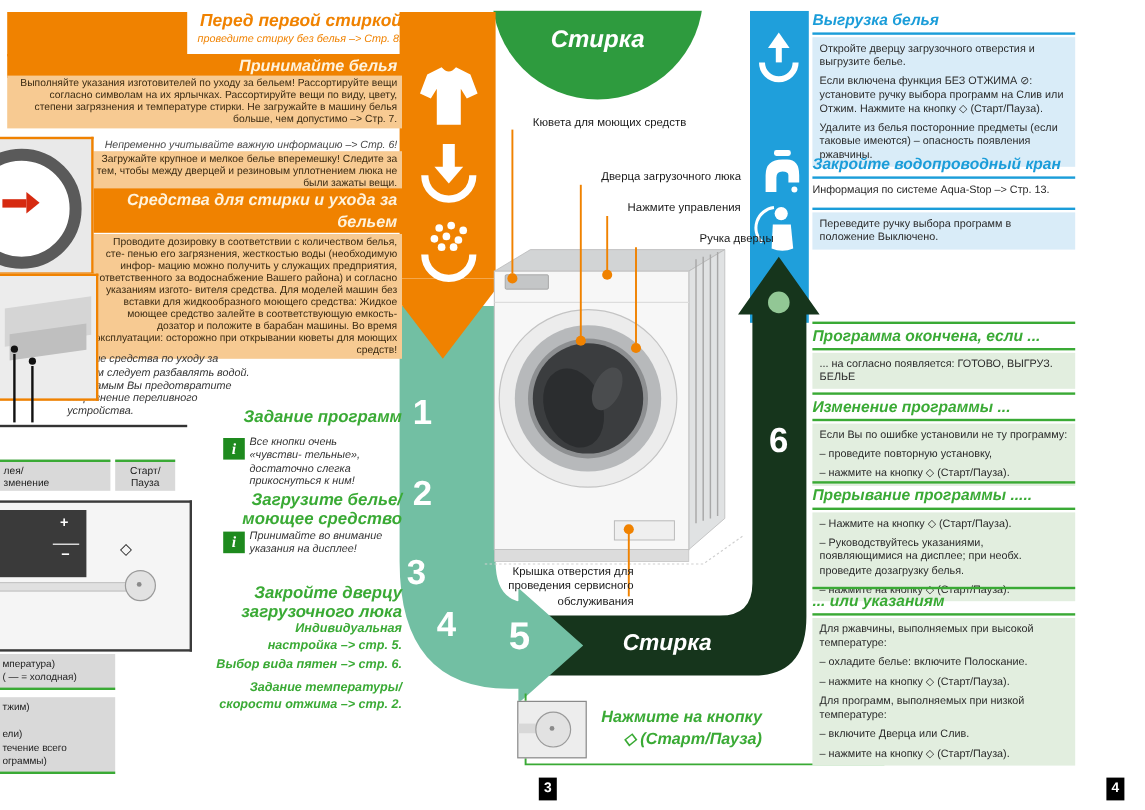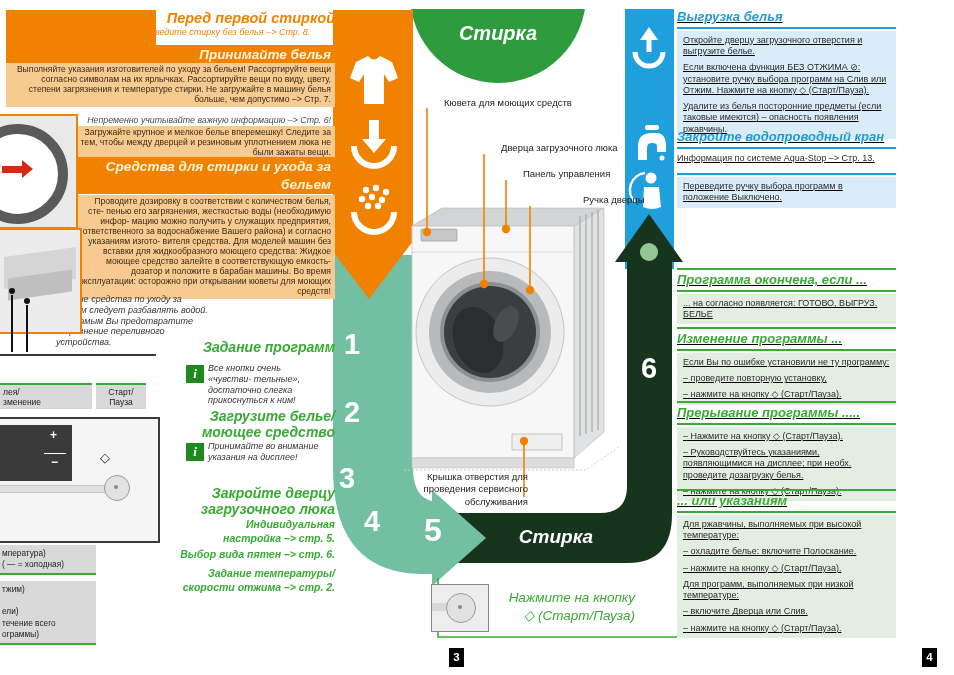--- a/index.html
+++ b/index.html
@@ -3,21 +3,21 @@
 <meta charset="utf-8">
 <style>
   html,body{margin:0;padding:0;}
   body{width:954px;height:675px;position:relative;background:#fff;overflow:hidden;
        font-family:"Liberation Sans", sans-serif;}
   .abs{position:absolute;}
   .pre{white-space:pre-line;}
   svg{position:absolute;left:0;top:0;}
   
   .title{color:#F08200;font-weight:bold;font-style:italic;font-size:14.5px;text-align:right;}
-  .subtitle{color:#F08200;font-style:italic;font-size:9px;}
+  .subtitle{color:#F08200;font-style:italic;font-size:9px;text-align:right;}
   .hbar{background:#F08200;color:#FFF3DC;font-weight:bold;font-style:italic;
         text-align:right;font-size:13.5px;padding:1px 4px;line-height:1.3;}
   .peach{background:#F7CA92;color:#3A2A12;font-size:8.6px;line-height:1.16;
          text-align:right;padding:2px 4px;}
   .note{color:#4a4a4a;font-style:italic;font-size:8.8px;text-align:right;}
   .ghead{color:#3AAA35;font-weight:bold;font-style:italic;text-align:right;
          font-size:14px;line-height:1.15;}
   .glink{color:#3AAA35;font-weight:bold;font-style:italic;font-size:10.5px;
          text-align:right;line-height:1.3;}
   .itext{font-style:italic;color:#333;font-size:9px;line-height:1.2;}
@@ -30,27 +30,27 @@
   .graybox{background:#d9d9d9;border-bottom:2px solid #3AAA35;font-size:8.3px;color:#222;
            padding:3px 2px;line-height:1.35;}
   .panelbox{border:2px solid #3b3b3b;border-left:none;background:#f5f5f5;}
   .disp{background:#3a3a3a;position:absolute;}
   .disp span{position:absolute;color:#fff;font-weight:bold;font-size:12px;}
   
   .mlabel{font-size:9.5px;color:#1a1a1a;line-height:1.3;margin-left:12px;}
   
   .stepnum{color:#fff;font-weight:bold;font-size:29px;}
   .washtxt{color:#fff;font-weight:bold;font-style:italic;text-align:center;}
-  .pressbtn{color:#3AAA35;font-weight:normal;font-style:italic;font-size:13.5px;
+  .pressbtn{color:#3AAA35;font-weight:bold;font-style:italic;font-size:13.5px;
             text-align:right;line-height:1.35;}
   .knobbox{background:#ededed;border:1px solid #8a8a8a;}
   .knob{border-radius:50%;background:#e2e2e2;border:1px solid #9a9a9a;position:absolute;}
   .knobdot{border-radius:50%;background:#8a8a8a;position:absolute;}
   
-  .rsec{position:absolute;left:677px;width:219px;text-decoration:underline;}
+  .rsec{position:absolute;left:677px;width:219px;}
   .rhead{font-weight:bold;font-style:italic;font-size:13px;line-height:1.15;}
   .rhead.b{color:#1B9DD9;} .rhead.g{color:#3AAA35;}
   .rule{height:2px;margin:2px 0 0 0;}
   .rule.b{background:#1B9DD9;} .rule.g{background:#3AAA35;}
   .toprule{border-top:2px solid #3AAA35;padding-top:3px;}
   .rbox{padding:4px 6px;font-size:9px;line-height:1.25;color:#2a2a2a;margin-top:2px;}
   .rbox.blue{background:#D9ECF8;} .rbox.green{background:#E2EEDF;}
   .rbox p{margin:0 0 5px 0;} .rbox p:last-child{margin-bottom:0;}
   .plain{font-size:9px;color:#2a2a2a;margin-top:4px;line-height:1.25;}
   .pagenum{position:absolute;width:15px;height:19px;background:#000;color:#fff;
@@ -215,21 +215,21 @@
 <div class="abs graybox pre" style="left:0;top:545px;width:92px;">мпература)
 ( — = холодная)</div>
 <div class="abs graybox pre" style="left:0;top:581px;width:92px;height:56px;">тжим)
  
 ели)
 течение всего
 ограммы)</div>
 
 <div class="abs mlabel" style="left:432px;top:97px;width:155px;">Кювета для моющих средств</div>
 <div class="abs mlabel" style="left:489px;top:142px;width:150px;">Дверца загрузочного люка</div>
-<div class="abs mlabel" style="left:511px;top:168px;width:120px;">Панель управления</div>
+<div class="abs mlabel" style="left:511px;top:168px;width:120px;">Нажмите управления</div>
 <div class="abs mlabel" style="left:535px;top:194px;width:100px;padding-left:36px;">Ручка дверцы</div>
 <div class="abs mlabel pre" style="left:402px;top:471px;width:114px;text-align:right;">Крышка отверстия для
 проведения сервисного
 обслуживания</div>
 
 <div class="abs washtxt" style="left:450px;top:22px;width:96px;font-size:20px;">Стирка</div>
 <div class="abs stepnum" style="left:344px;top:328px;">1</div>
 <div class="abs stepnum" style="left:344px;top:396px;">2</div>
 <div class="abs stepnum" style="left:339px;top:462px;">3</div>
 <div class="abs stepnum" style="left:364px;top:505px;">4</div>

